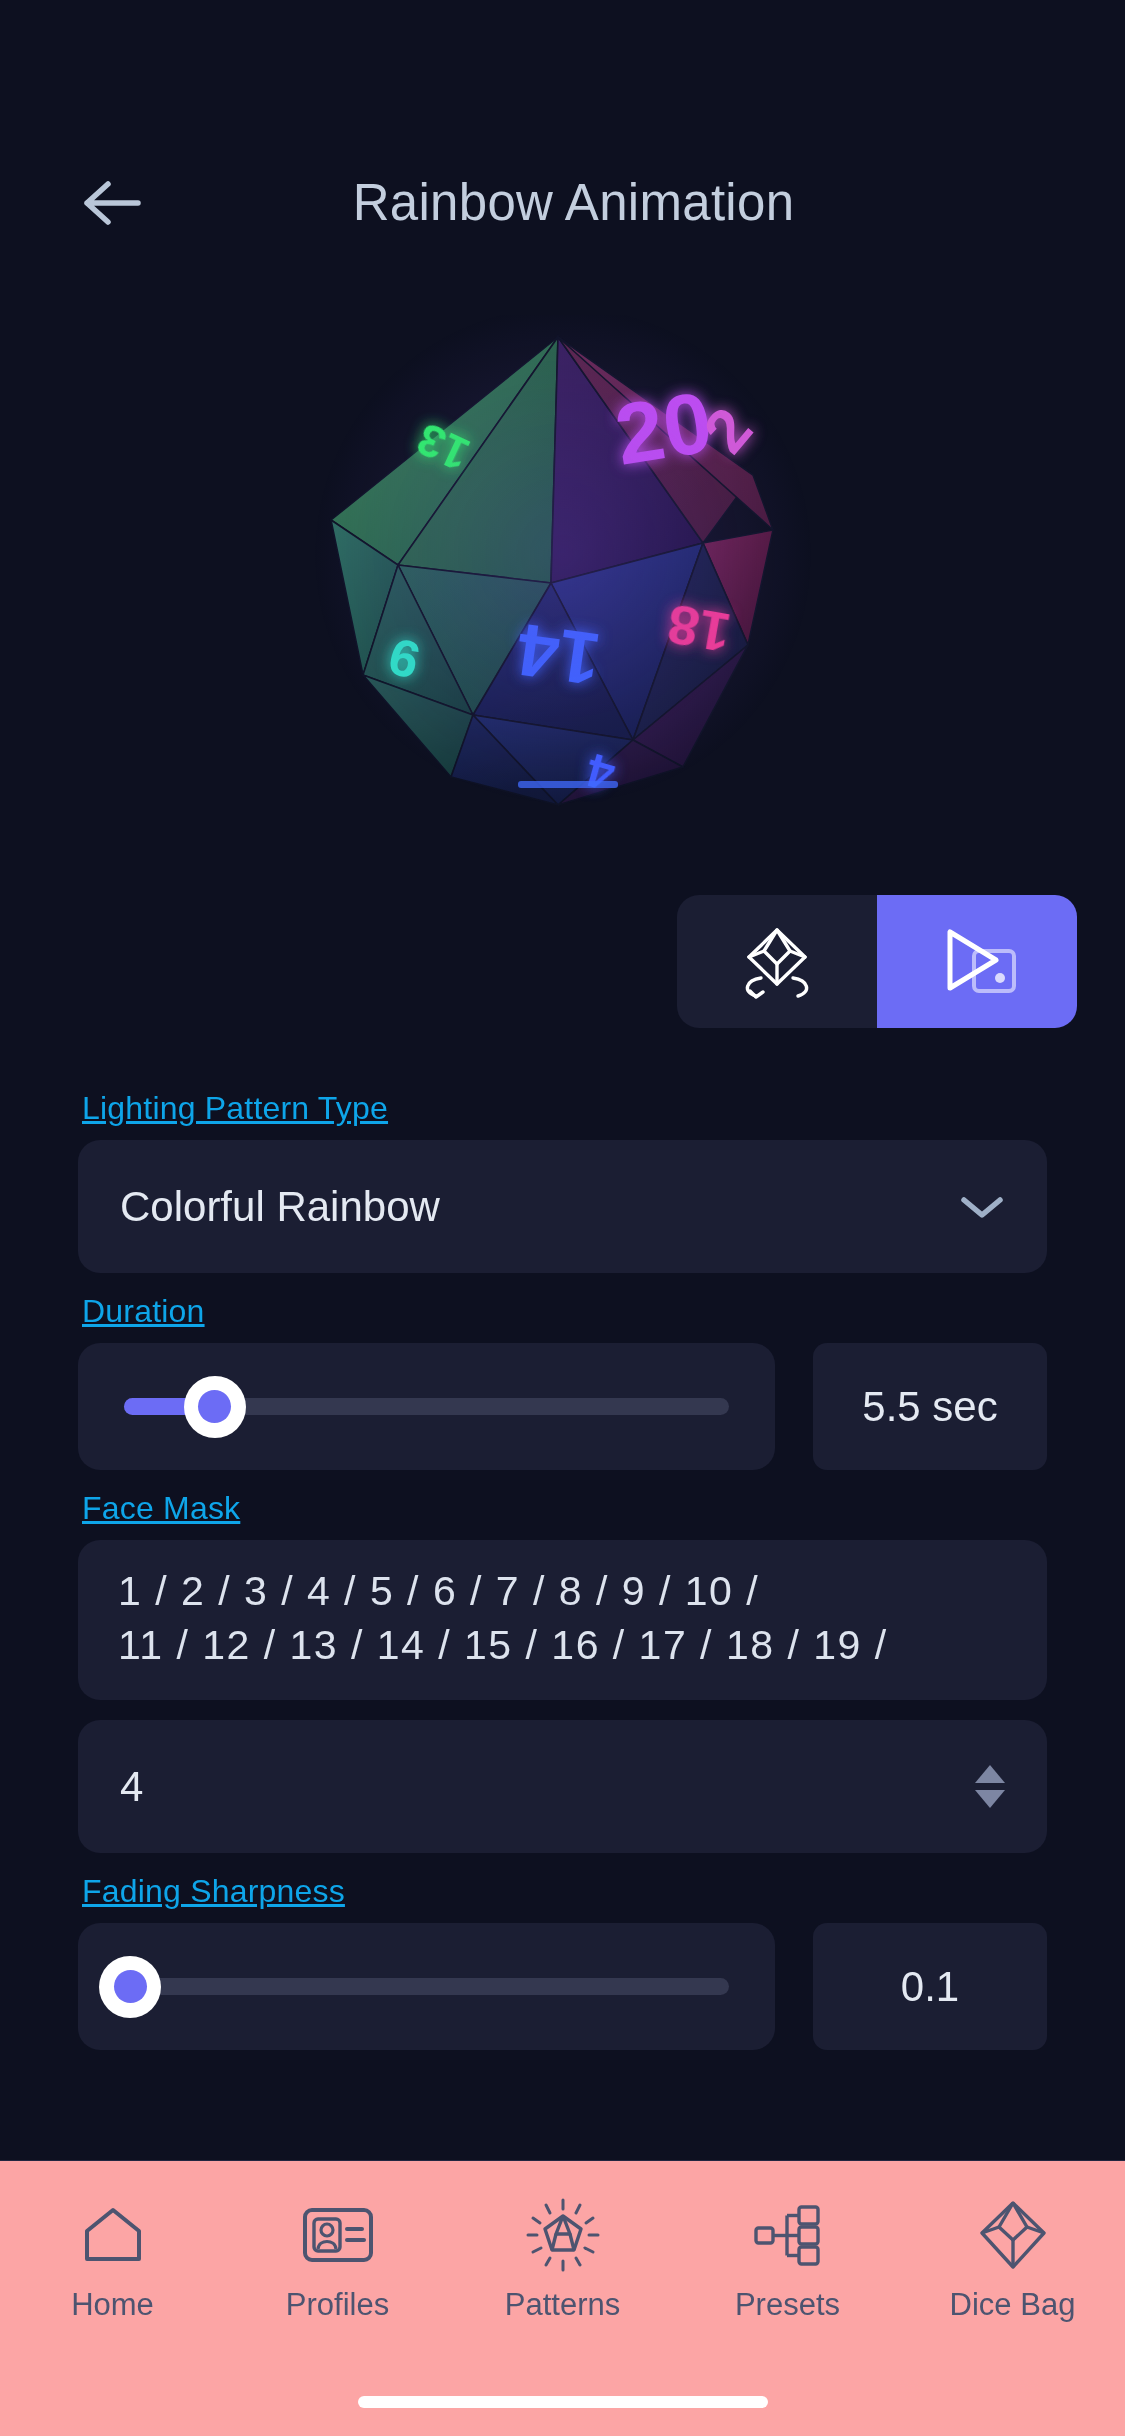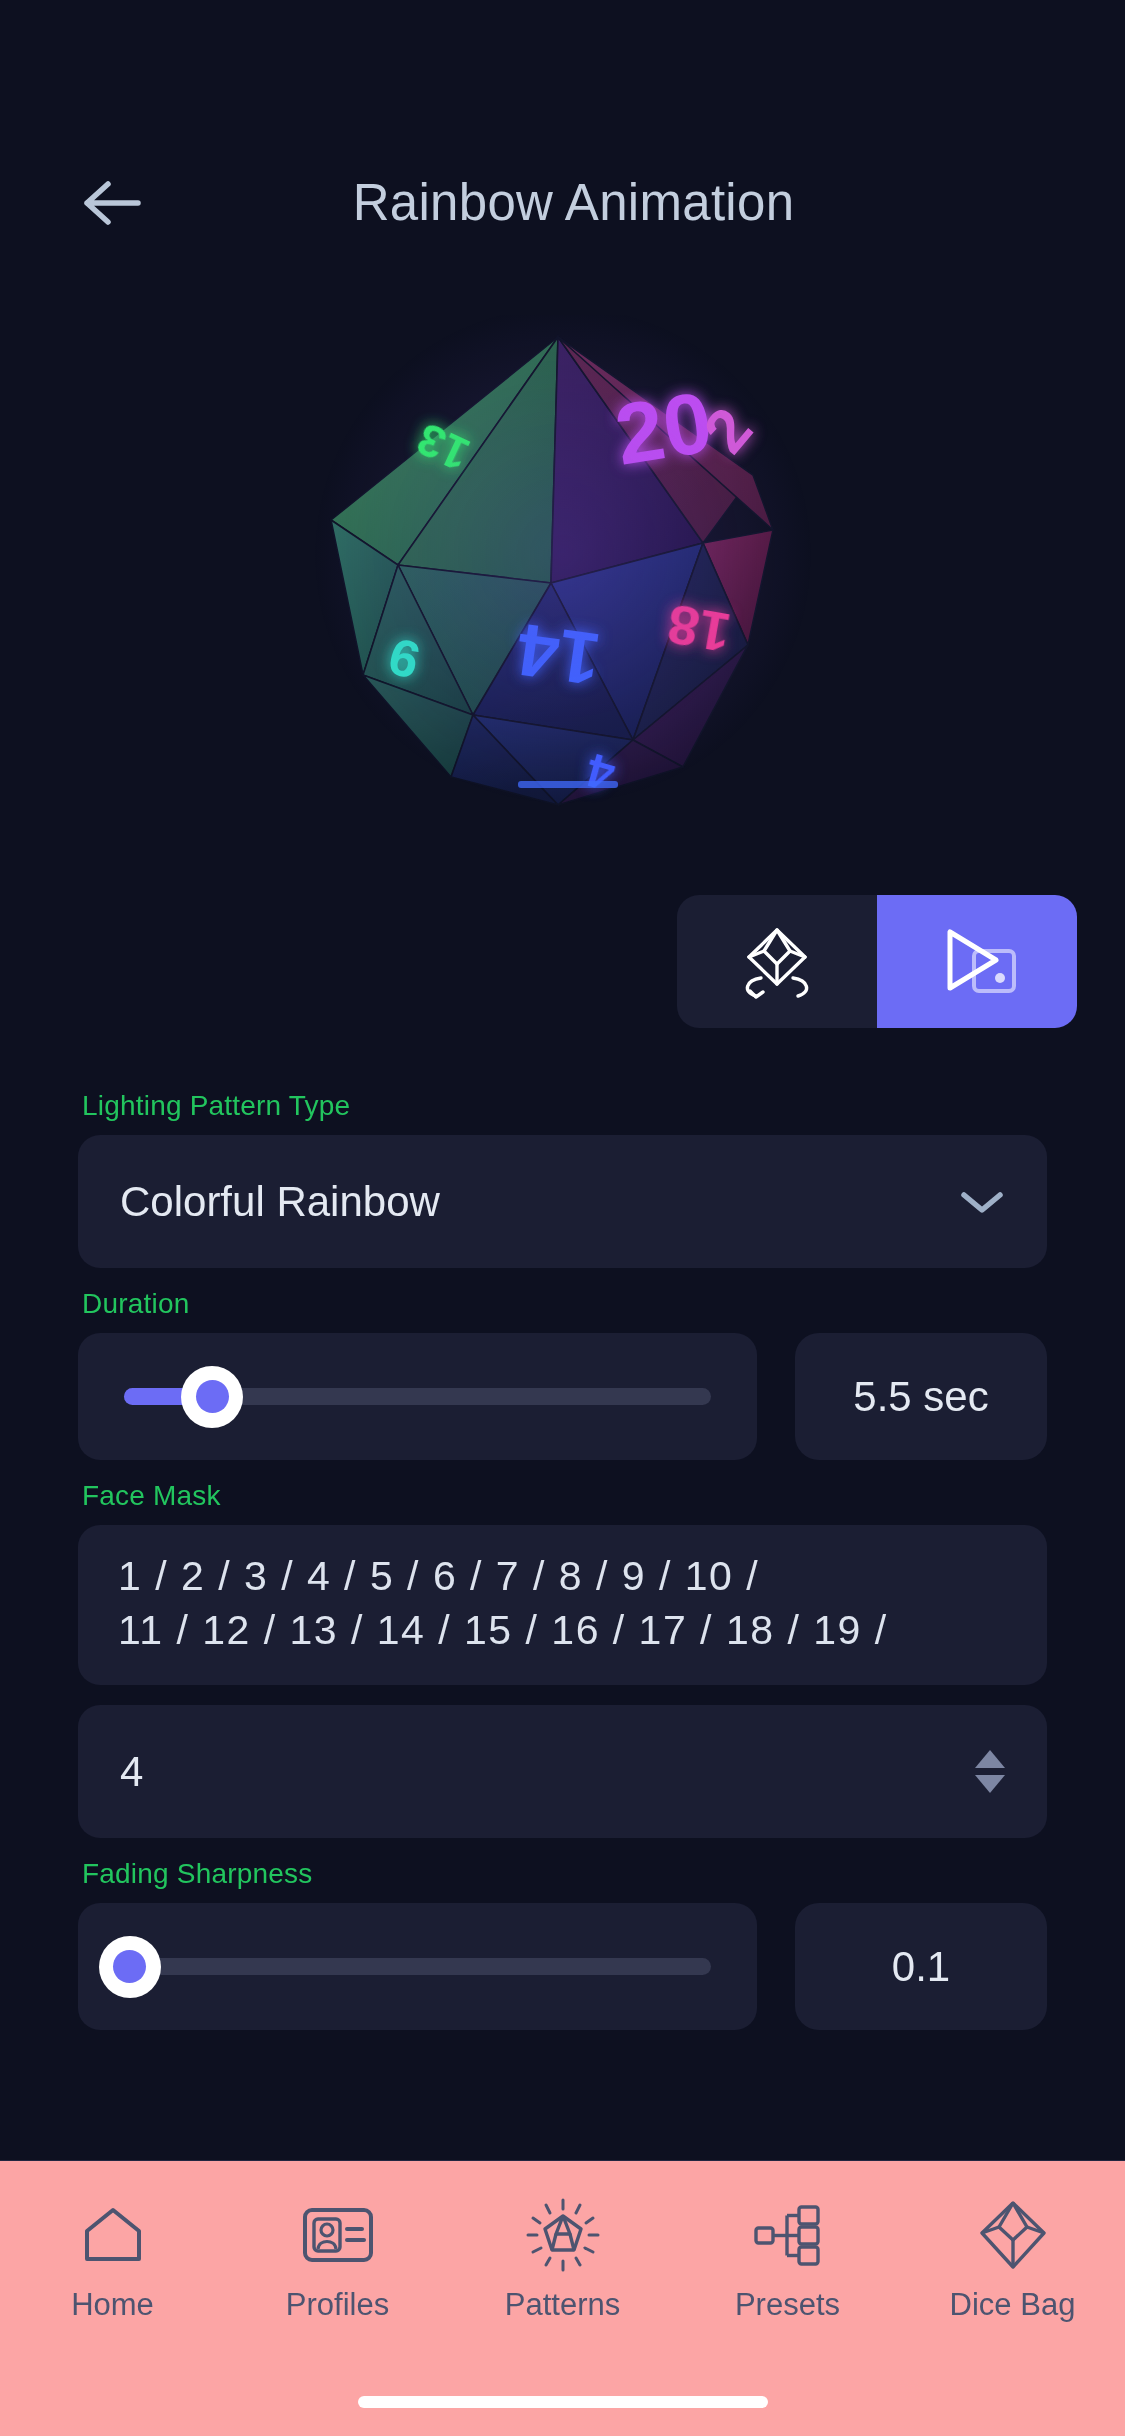--- a/index.html
+++ b/index.html
@@ -78,42 +78,42 @@
     width:200px; height:133px;
     display:flex; align-items:center; justify-content:center;
     cursor:pointer; background:#1b1e33;
   }
   .view-btn.active { background:#6c6cf5; }
 
   
   .form { position:absolute; top:1090px; left:0; width:1125px; padding:0 78px; }
   .field { margin-bottom:20px; }
   .field-label {
-    color:#22c55e; font-size:28px; font-weight:400;
-    margin:0 0 13px 4px; letter-spacing:0.2px;
+    color:#0ea5e9; font-size:32px; font-weight:400;
+    margin:0 0 13px 4px; letter-spacing:0.2px;text-decoration:underline;
   }
   .card {
     background:#1b1e33; border-radius:22px;
   }
 
   .select-box {
     height:133px; display:flex; align-items:center; justify-content:space-between;
     padding:0 42px; cursor:pointer;
   }
   .select-value { color:#e4e9f2; font-size:42px; font-weight:400; }
 
   .slider-row { display:flex; gap:38px; align-items:stretch; }
   .slider-card {
     flex:1; height:127px; display:flex; align-items:center; padding:0 46px;
     background:#1b1e33; border-radius:22px;
   }
   .value-card {
-    width:252px; height:127px;
+    width:234px; height:127px;
     display:flex; align-items:center; justify-content:center;
-    background:#1b1e33; border-radius:24px;
+    background:#1b1e33; border-radius:14px;
   }
   .value-text { color:#e4e9f2; font-size:42px; }
 
   .track {
     position:relative; width:100%; height:17px;
     background:#343850; border-radius:9px;
   }
   .track .fill {
     position:absolute; left:0; top:0; height:100%;
     background:#6c6cf5; border-radius:9px;

